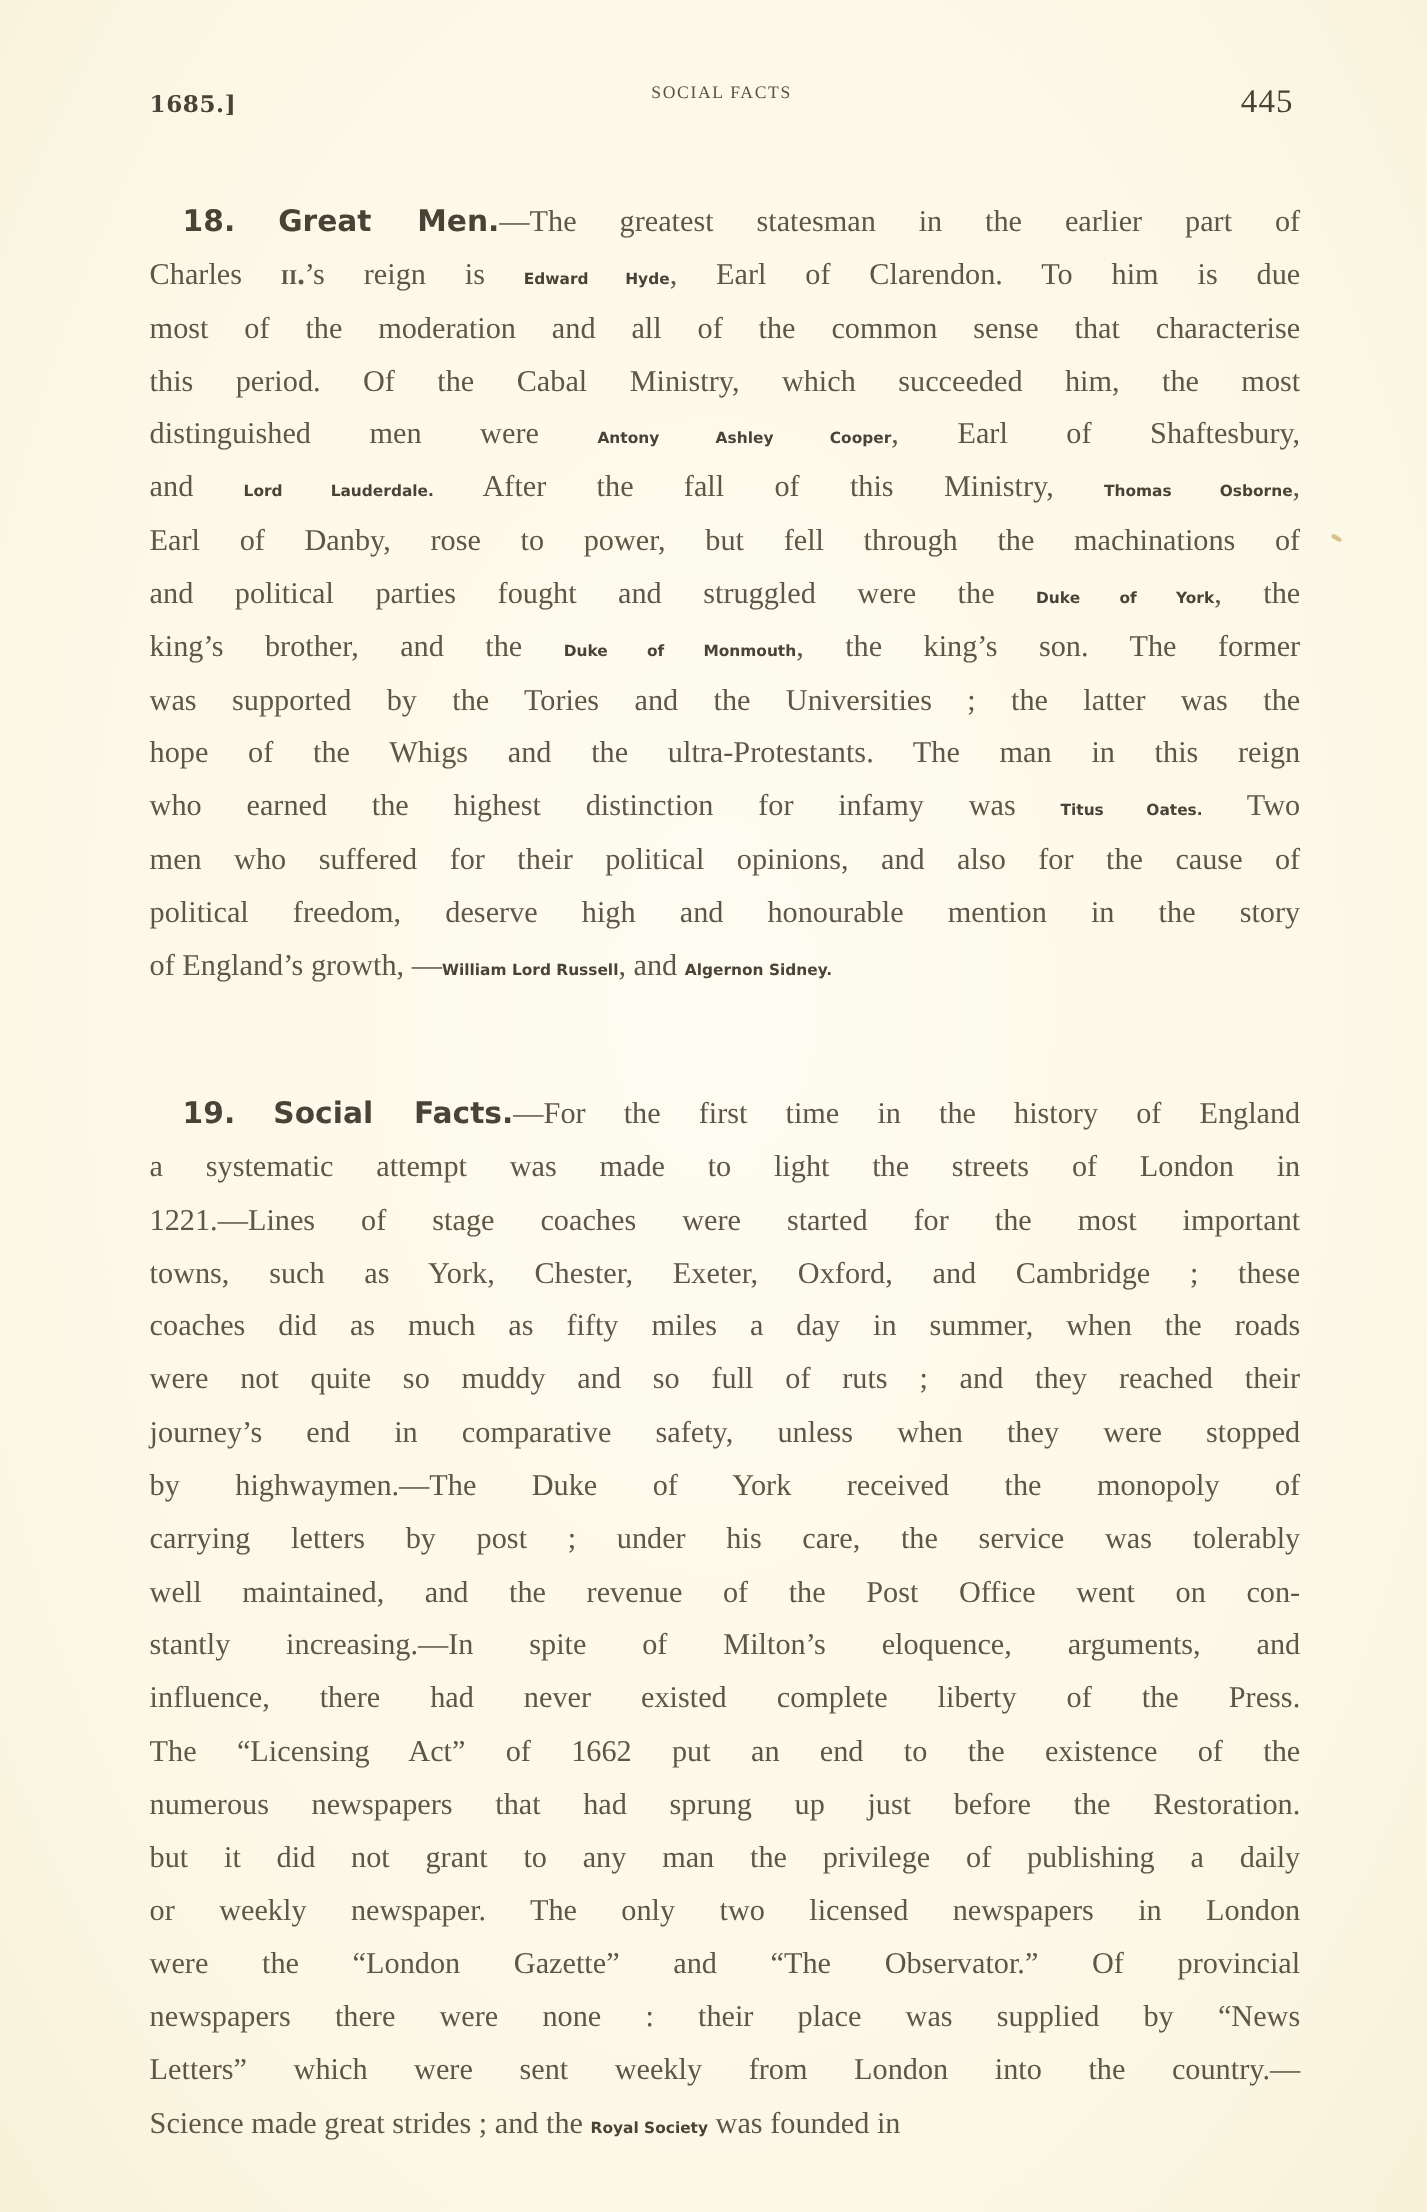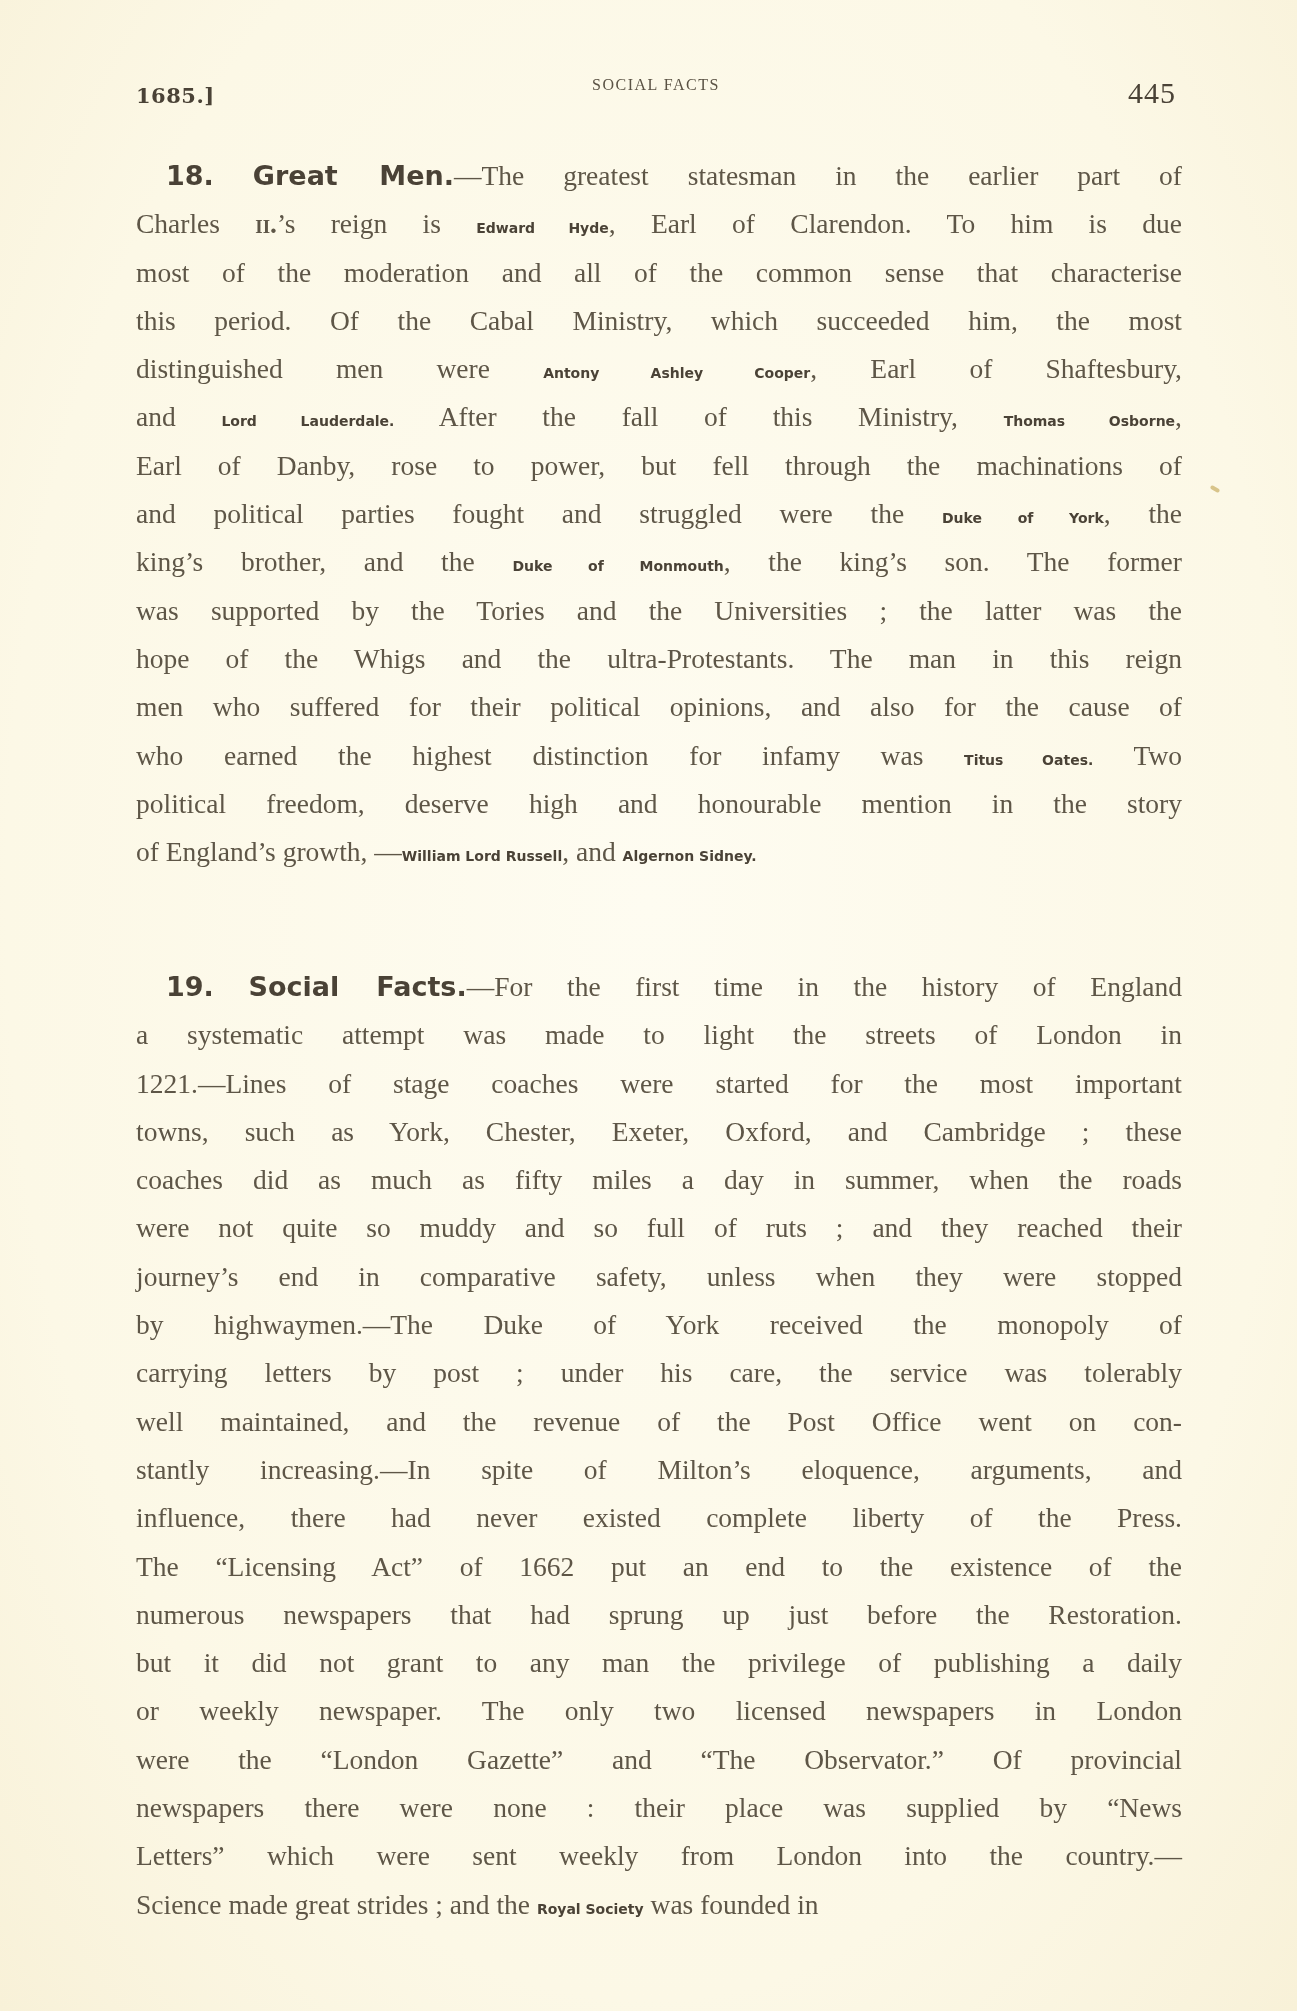--- a/index.html
+++ b/index.html
@@ -65,21 +65,21 @@
   .line {
     display: block;
     text-align: justify;
     text-align-last: justify;
     white-space: nowrap;
     height: 48.3px;
   }
   .line.last {
     text-align-last: left;
   }
-  .indent { padding-left: 30px; }
+  .indent { padding-left: 30px; margin-top: 25px; }
   .sec-num, .sec-title {
     font-family: "DejaVu Sans", sans-serif;
     font-weight: bold;
     color: #4a4236;
     font-size: 27px;
   }
   .sc { font-variant: small-caps; font-weight: bold; }
   .b {
     font-family: "DejaVu Sans", sans-serif;
     font-weight: bold;
@@ -114,22 +114,22 @@
         <span class="line"><span>Charles </span><span class="sc">ii.</span><span>’s reign is </span><span class="b">Edward Hyde</span><span>, Earl of Clarendon.  To him is due</span></span>
         <span class="line"><span>most of the moderation and all of the common sense that characterise</span></span>
         <span class="line"><span>this period.  Of the Cabal Ministry, which succeeded him, the most</span></span>
         <span class="line"><span>distinguished men were </span><span class="b">Antony Ashley Cooper</span><span>, Earl of Shaftesbury,</span></span>
         <span class="line"><span>and </span><span class="b">Lord Lauderdale.</span><span>  After the fall of this Ministry, </span><span class="b">Thomas Osborne</span><span>,</span></span>
         <span class="line"><span>Earl of Danby, rose to power, but fell through the machinations of</span></span>
         <span class="line"><span>and political parties fought and struggled were the </span><span class="b">Duke of York</span><span>, the</span></span>
         <span class="line"><span>king’s brother, and the </span><span class="b">Duke of Monmouth</span><span>, the king’s son.  The former</span></span>
         <span class="line"><span>was supported by the Tories and the Universities ; the latter was the</span></span>
         <span class="line"><span>hope of the Whigs and the ultra-Protestants.  The man in this reign</span></span>
+        <span class="line"><span>who earned the highest distinction for infamy was </span><span class="b">Titus Oates.</span><span>  Two</span></span>
         <span class="line"><span>men who suffered for their political opinions, and also for the cause of</span></span>
-        <span class="line"><span>who earned the highest distinction for infamy was </span><span class="b">Titus Oates.</span><span>  Two</span></span>
         <span class="line"><span>political freedom, deserve high and honourable mention in the story</span></span>
         <span class="line last"><span>of England’s growth, —</span><span class="b">William Lord Russell</span><span>, and </span><span class="b">Algernon Sidney.</span></span>
       </div>
   </div>
 
   <div class="text-block para-19">
     <div class="para-lines">
         <span class="line indent"><span class="sec-num">19.</span> <span class="sec-title">Social Facts.</span><span>—For the first time in the history of England</span></span>
         <span class="line"><span>a systematic attempt was made to light the streets of London in</span></span>
         <span class="line"><span>1221.—Lines of stage coaches were started for the most important</span></span>

